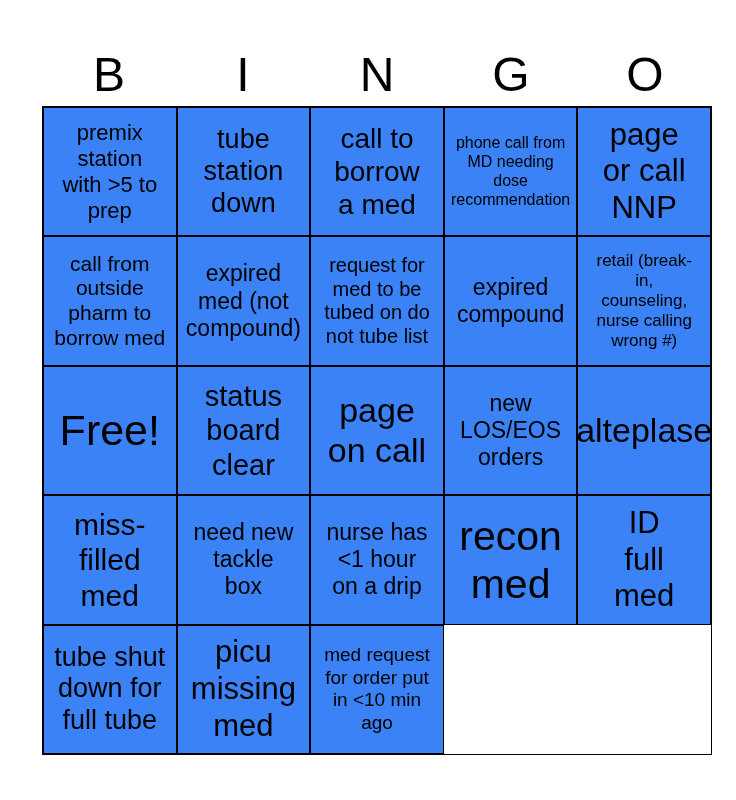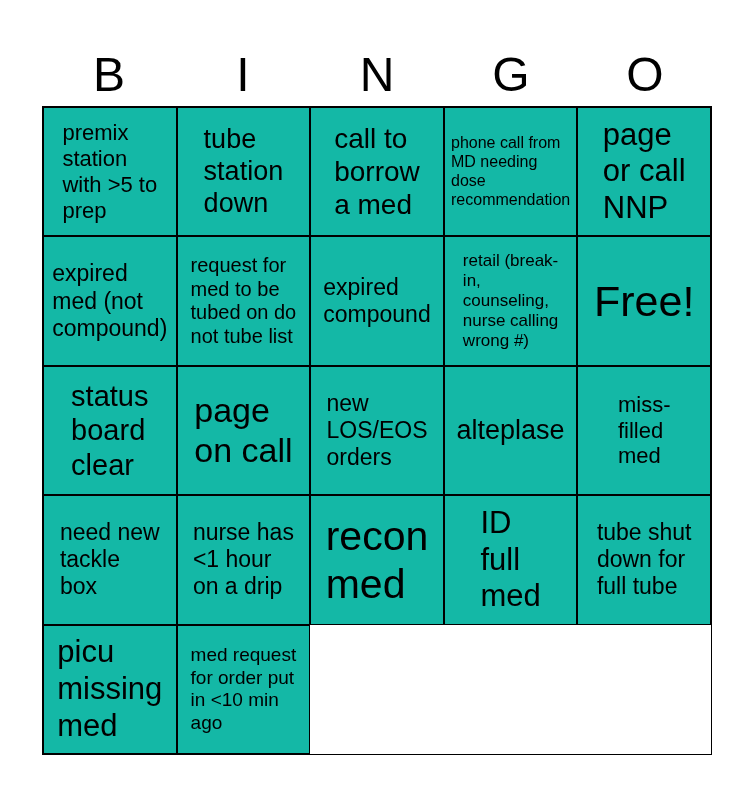--- a/index.html
+++ b/index.html
@@ -44,26 +44,26 @@
     border: 1px solid #000000;
     box-sizing: border-box;
     background: #ffffff;
   }
   .cell {
     border: 1px solid #000000;
     box-sizing: border-box;
     display: flex;
     align-items: center;
     justify-content: center;
-    text-align: left;
+    text-align: center;
     white-space: pre-line;
     line-height: 1.18;
     padding: 1px 2px;
     overflow: hidden;
-    background: #14b8a6;
+    background: #3b82f6;
   }
 </style>
 </head>
 <body>
 
 <div class="bingo-header">
   <span class="bingo-letter">B</span>
   <span class="bingo-letter">I</span>
   <span class="bingo-letter">N</span>
   <span class="bingo-letter">G</span>
@@ -82,20 +82,24 @@
 borrow
 a med</div>
   <div class="cell" style="font-size:16px">phone call from
 MD needing
 dose
 recommendation</div>
 
   <div class="cell" style="font-size:31px">page
 or call
 NNP</div>
+  <div class="cell" style="font-size:21px">call from
+outside
+pharm to
+borrow med</div>
   <div class="cell" style="font-size:23px">expired
 med (not
 compound)</div>
   <div class="cell" style="font-size:20px">request for
 med to be
 tubed on do
 not tube list</div>
 
   <div class="cell" style="font-size:23px">expired
 compound</div>
@@ -107,37 +111,37 @@
   <div class="cell" style="font-size:43px">Free!</div>
   <div class="cell" style="font-size:29px">status
 board
 clear</div>
   <div class="cell" style="font-size:34px">page
 on call</div>
 
   <div class="cell" style="font-size:23px">new
 LOS/EOS
 orders</div>
-  <div class="cell" style="font-size:27px">alteplase</div>
-  <div class="cell" style="font-size:22px">miss-
+  <div class="cell" style="font-size:34px">alteplase</div>
+  <div class="cell" style="font-size:30px">miss-
 filled
 med</div>
   <div class="cell" style="font-size:23px">need new
 tackle
 box</div>
   <div class="cell" style="font-size:23px">nurse has
 &lt;1 hour
 on a drip</div>
 
   <div class="cell" style="font-size:41px">recon
 med</div>
   <div class="cell" style="font-size:31px">ID
 full
 med</div>
-  <div class="cell" style="font-size:23px">tube shut
+  <div class="cell" style="font-size:27px">tube shut
 down for
 full tube</div>
   <div class="cell" style="font-size:31px">picu
 missing
 med</div>
   <div class="cell" style="font-size:19px">med request
 for order put
 in &lt;10 min
 ago</div>
 </div>

